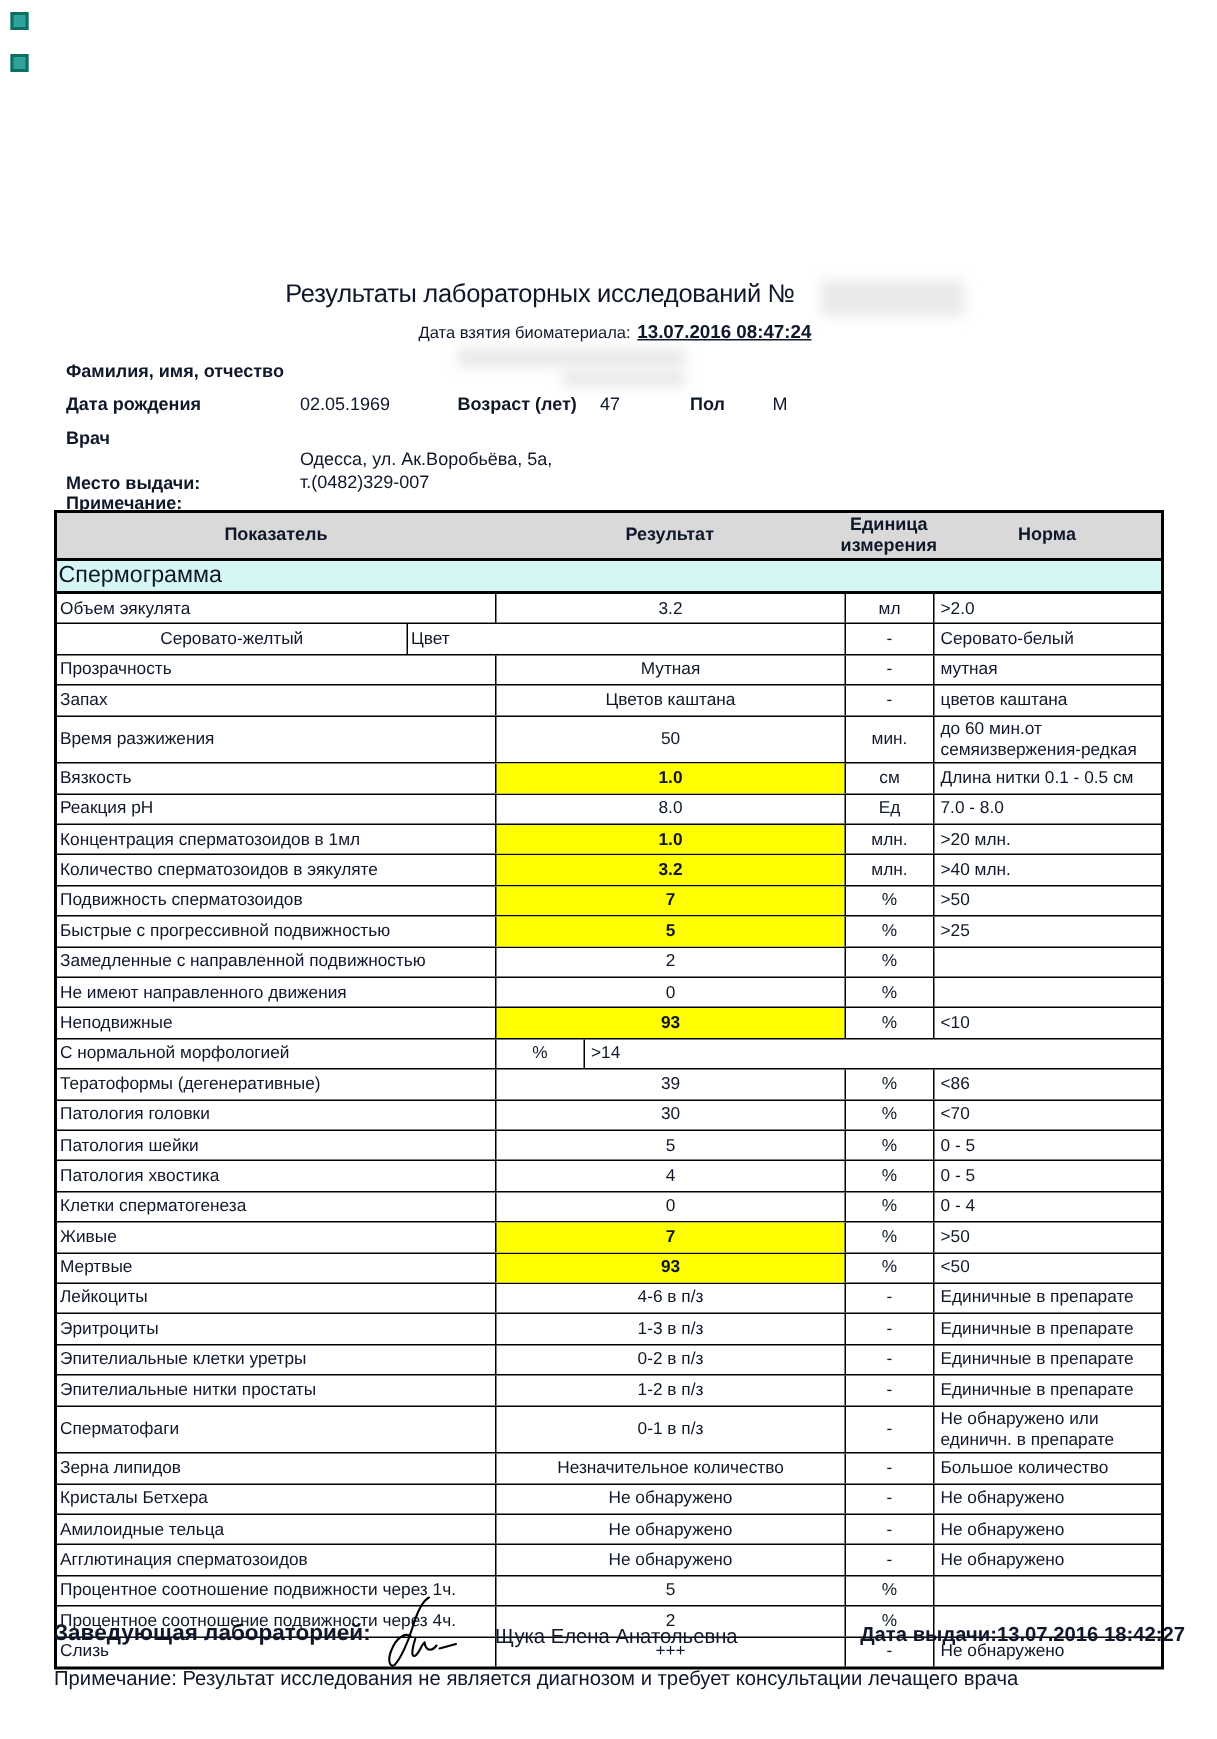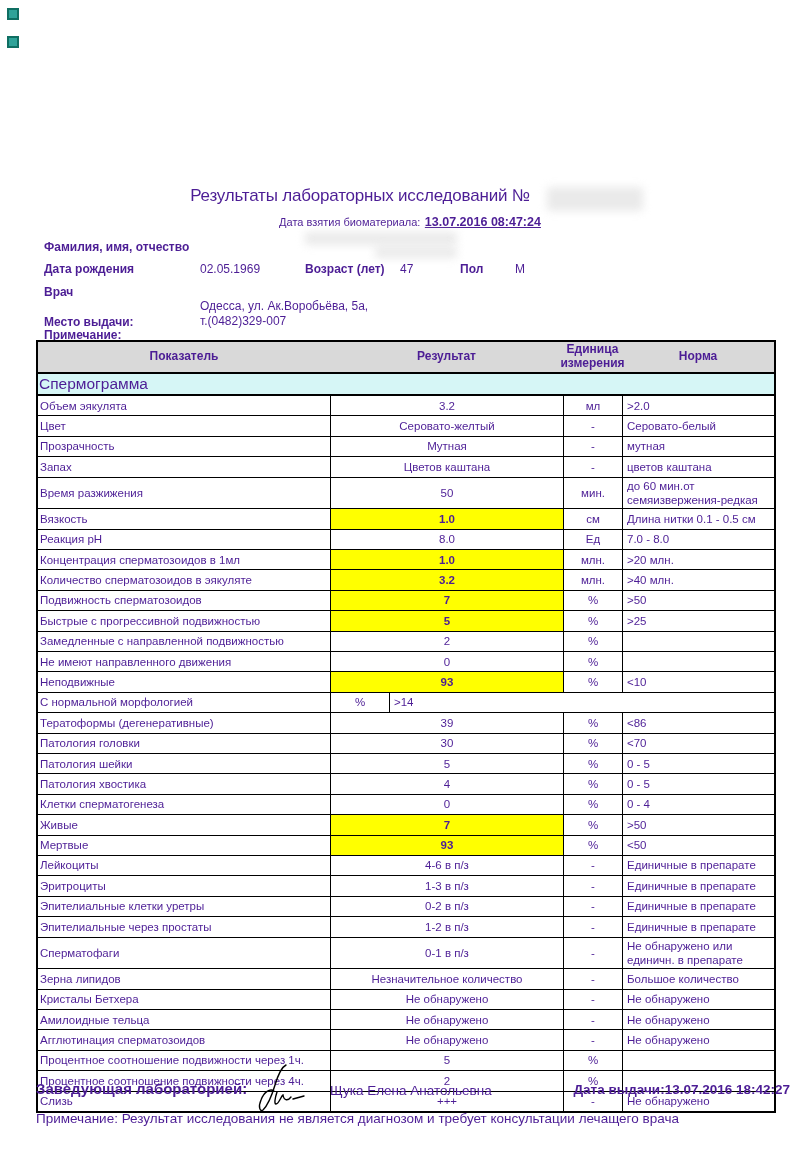--- a/index.html
+++ b/index.html
@@ -1,21 +1,21 @@
 <!DOCTYPE html>
 <html style="--hl: #ffff00; --header-bg: #d9d9d9; --section-bg: #d6f6f6; --marker: #2fa399;"><head>
 <meta charset="utf-8">
 <style>
   html,body{margin:0;padding:0;background:#fff;}
   .page{
     position:relative;
     width:811px;height:1159px;
     background:#fff;
     font-family:"Liberation Sans","DejaVu Sans",sans-serif;
-    color:#4c1d95;
+    color:#0f172a;
     overflow:hidden;
   }
   .abs{position:absolute;}
 
   
   .corner-marker{position:absolute;left:7px;width:12px;height:12px;
     background:var(--marker,#2fa399);border:2px solid #0f6e62;box-sizing:border-box;}
 
   
   .title{left:80px;top:186px;width:560px;text-align:center;
@@ -110,22 +110,22 @@
     <div class="section-row">Спермограмма</div>
     <div>
     <div class="trow">
       <div class="tcell c-name">Объем эякулята</div>
       <div class="tcell c-result">3.2</div>
       <div class="tcell c-unit">мл</div>
       <div class="tcell c-norm">&gt;2.0</div>
     </div>
 
     <div class="trow">
+      <div class="tcell c-result">Серовато-желтый</div>
       <div class="tcell c-name">Цвет</div>
-      <div class="tcell c-result">Серовато-желтый</div>
       <div class="tcell c-unit">-</div>
       <div class="tcell c-norm">Серовато-белый</div>
     </div>
 
     <div class="trow">
       <div class="tcell c-name">Прозрачность</div>
       <div class="tcell c-result">Мутная</div>
       <div class="tcell c-unit">-</div>
       <div class="tcell c-norm">мутная</div>
     </div>
@@ -277,21 +277,21 @@
     </div>
 
     <div class="trow">
       <div class="tcell c-name">Эпителиальные клетки уретры</div>
       <div class="tcell c-result">0-2 в п/з</div>
       <div class="tcell c-unit">-</div>
       <div class="tcell c-norm">Единичные в препарате</div>
     </div>
 
     <div class="trow">
-      <div class="tcell c-name">Эпителиальные через простаты</div>
+      <div class="tcell c-name">Эпителиальные нитки простаты</div>
       <div class="tcell c-result">1-2 в п/з</div>
       <div class="tcell c-unit">-</div>
       <div class="tcell c-norm">Единичные в препарате</div>
     </div>
 
     <div class="trow tall">
       <div class="tcell c-name">Сперматофаги</div>
       <div class="tcell c-result">0-1 в п/з</div>
       <div class="tcell c-unit">-</div>
       <div class="tcell c-norm">Не обнаружено или единичн. в препарате</div>

